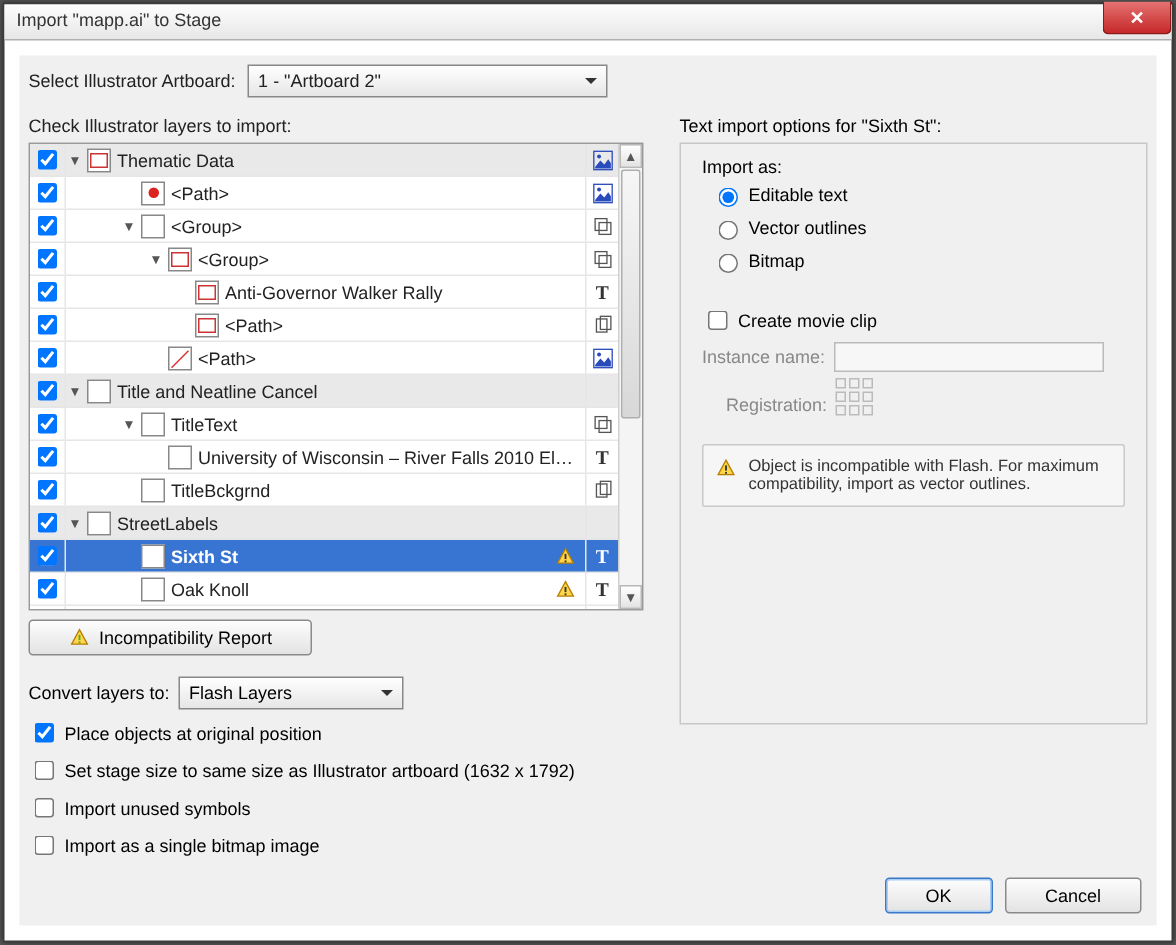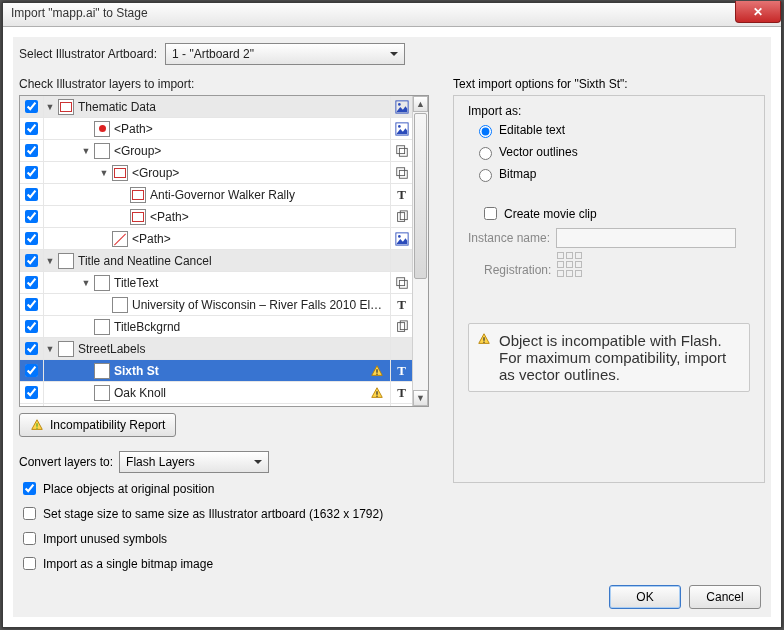--- a/index.html
+++ b/index.html
@@ -32,38 +32,38 @@
   .ico.slash { position:relative; }
   .ico.slash::before { content:""; position:absolute; width:16px; height:1px; background:#d33; transform:rotate(-45deg); left:-1px; top:7px; }
   .ico.blank {}
   .trow .label { flex:1; overflow:hidden; text-overflow:ellipsis; }
   .trow .tail { width:22px; height:100%; border-left:1px solid #e6e6e6; display:flex; align-items:center; justify-content:center; font-weight:bold; color:#333; flex:none; }
   .trow .warn { width:18px; display:flex; align-items:center; justify-content:center; flex:none; }
   .trow.group { background:#e9e9e9; }
   .trow.selected { background:#3874d1; color:#fff; }
   .trow.selected .label, .trow.selected .tail { color:#fff;font-weight:bold; }
   .tri { width:14px; height:14px; }
-  .btn { height:24px; padding:0 10px; border:1px solid #8a8a8a; background:linear-gradient(#fdfdfd,#e3e3e3); font-size:12px; display:inline-flex; align-items:center; gap:6px; border-radius:3px; }
+  .btn { height:24px; padding:0 26px; border:1px solid #8a8a8a; background:linear-gradient(#fdfdfd,#e3e3e3); font-size:12px; display:inline-flex; align-items:center; gap:6px; border-radius:3px; }
   .btn.default { border:1px solid #3a78c9; box-shadow:0 0 0 1px #a9cdf3 inset; }
   .incompat-btn { position:absolute; left:6px; top:376px; }
   .row-convert { position:absolute; left:6px; top:414px; font-size:12px; display:flex; align-items:center; gap:6px; }
   .checks { position:absolute; left:6px; top:442px; font-size:12px; display:flex; flex-direction:column; gap:6px; }
   .checks label { display:flex; align-items:center; gap:4px; }
   .rpanel-title { position:absolute; left:440px; top:40px; font-size:12px; }
   .rpanel { position:absolute; left:440px; top:58px; right:6px; height:388px; border:1px solid #c8c8c8; background:#f0f0f0; }
   .fieldset-label { position:absolute; left:14px; top:8px; font-size:12px; }
   .radios { position:absolute; left:20px; top:26px; font-size:12px; display:flex; flex-direction:column; gap:6px; }
   .radios label { display:flex; align-items:center; gap:4px; }
-  .mc { position:absolute; left:26px; top:108px; font-size:12px; display:flex; align-items:center; gap:4px; }
+  .mc { position:absolute; left:14px; top:108px; font-size:12px; display:flex; align-items:center; gap:4px; }
   .inst-row { position:absolute; left:14px; top:132px; font-size:12px; display:flex; align-items:center; gap:6px; color:#888; }
   .inst-row input { height:20px; width:180px; border:1px solid #bbb; background:#f7f7f7; }
   .reg-row { position:absolute; left:30px; top:156px; font-size:12px; color:#888; display:flex; align-items:flex-end; gap:6px; }
   .reg-grid { display:grid; grid-template-columns:repeat(3,7px); grid-template-rows:repeat(3,7px); gap:2px; }
   .reg-grid span { width:7px; height:7px; border:1px solid #bbb; }
-  .warnbox { position:absolute; left:14px; right:14px; top:200px; border:1px solid #c9c9c9; background:#f6f6f6; padding:8px 8px 8px 30px; font-size:15px; color:#333; border-radius:2px;margin-top:27px; }
+  .warnbox { position:absolute; left:14px; right:14px; top:200px; border:1px solid #c9c9c9; background:#f6f6f6; padding:8px 8px 8px 30px; font-size:11px; color:#333; border-radius:2px; }
   .warnbox .tri { position:absolute; left:8px; top:8px; }
   .footer { position:absolute; right:10px; bottom:8px; display:flex; gap:8px; }
   svg.tri path { stroke:#b57f00; stroke-width:1; }
   svg.typeicon { width:14px; height:14px; }
   .tail svg { width:14px; height:14px; }
   .tail .T { font-family:"Times New Roman",serif; font-size:13px; }
 </style>
 </head>
 <body>
 

